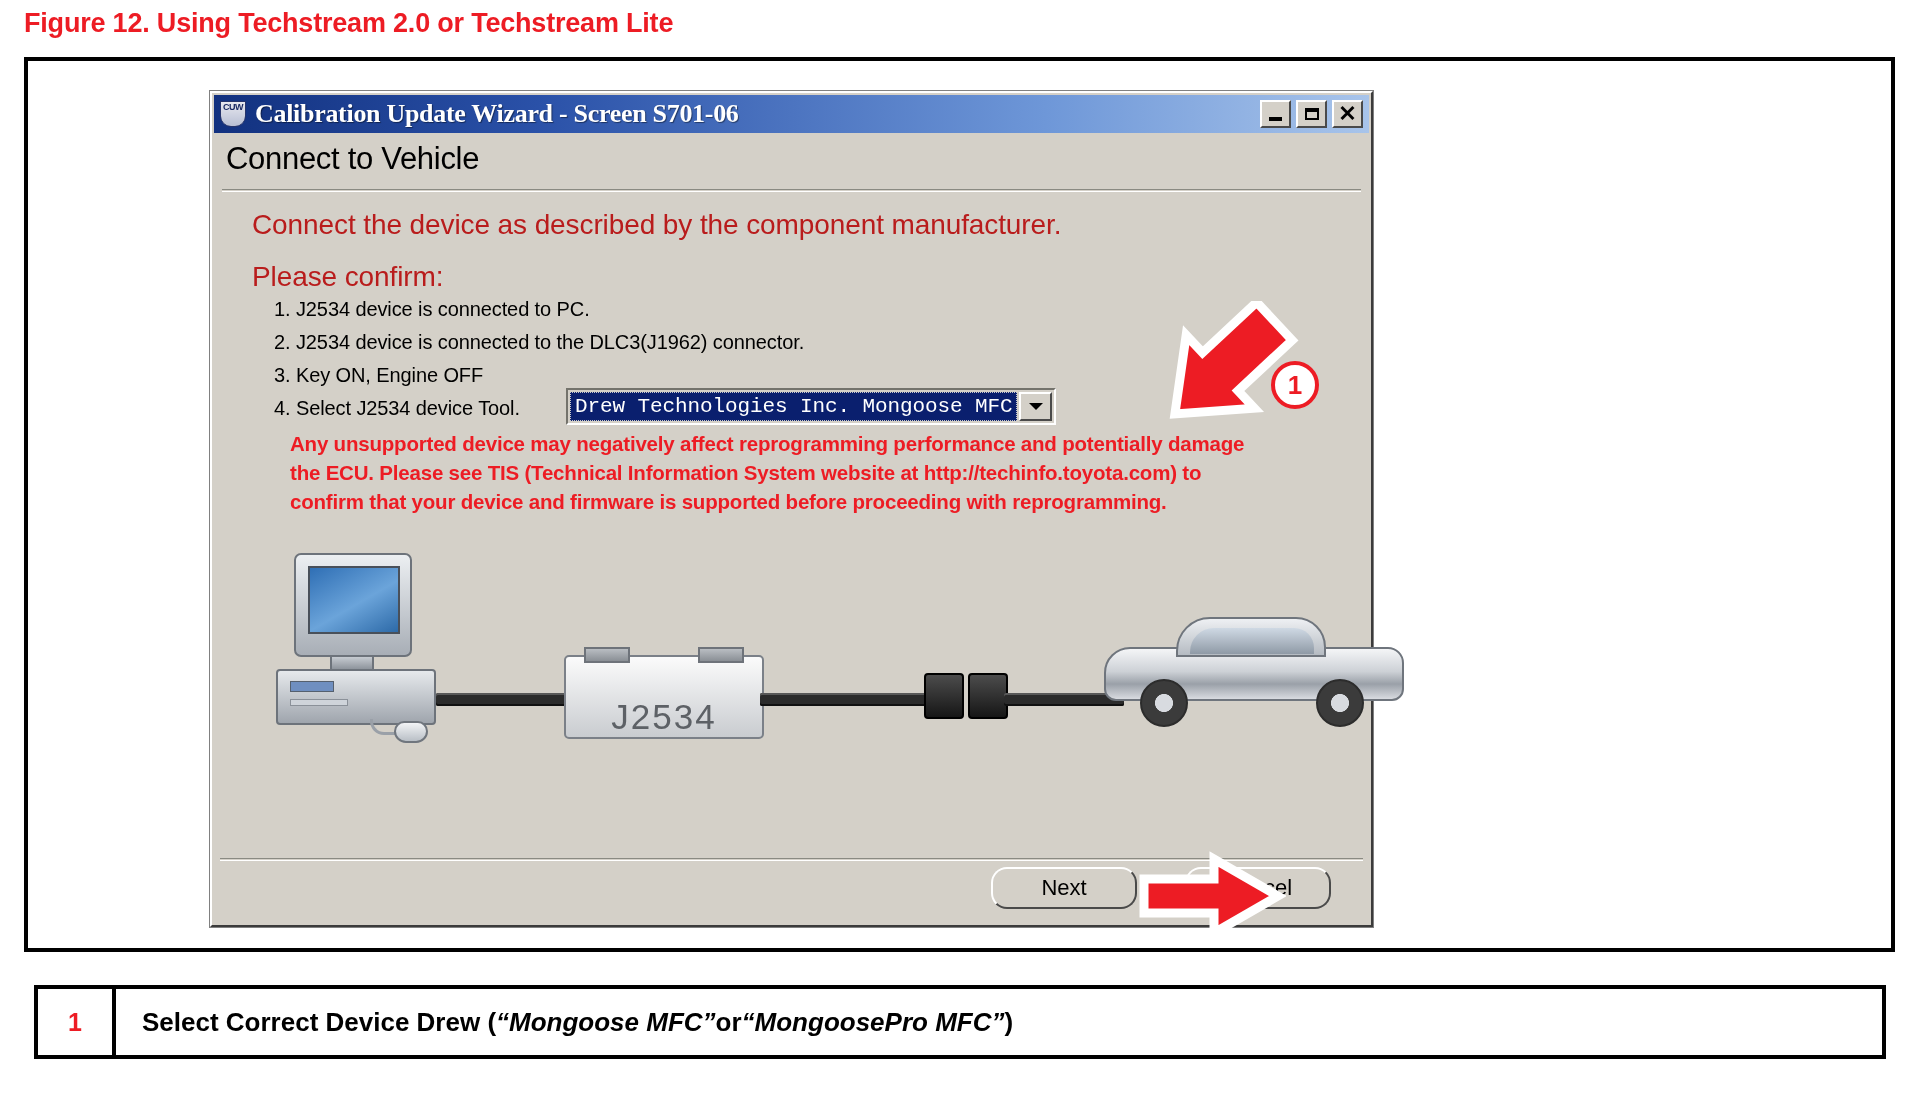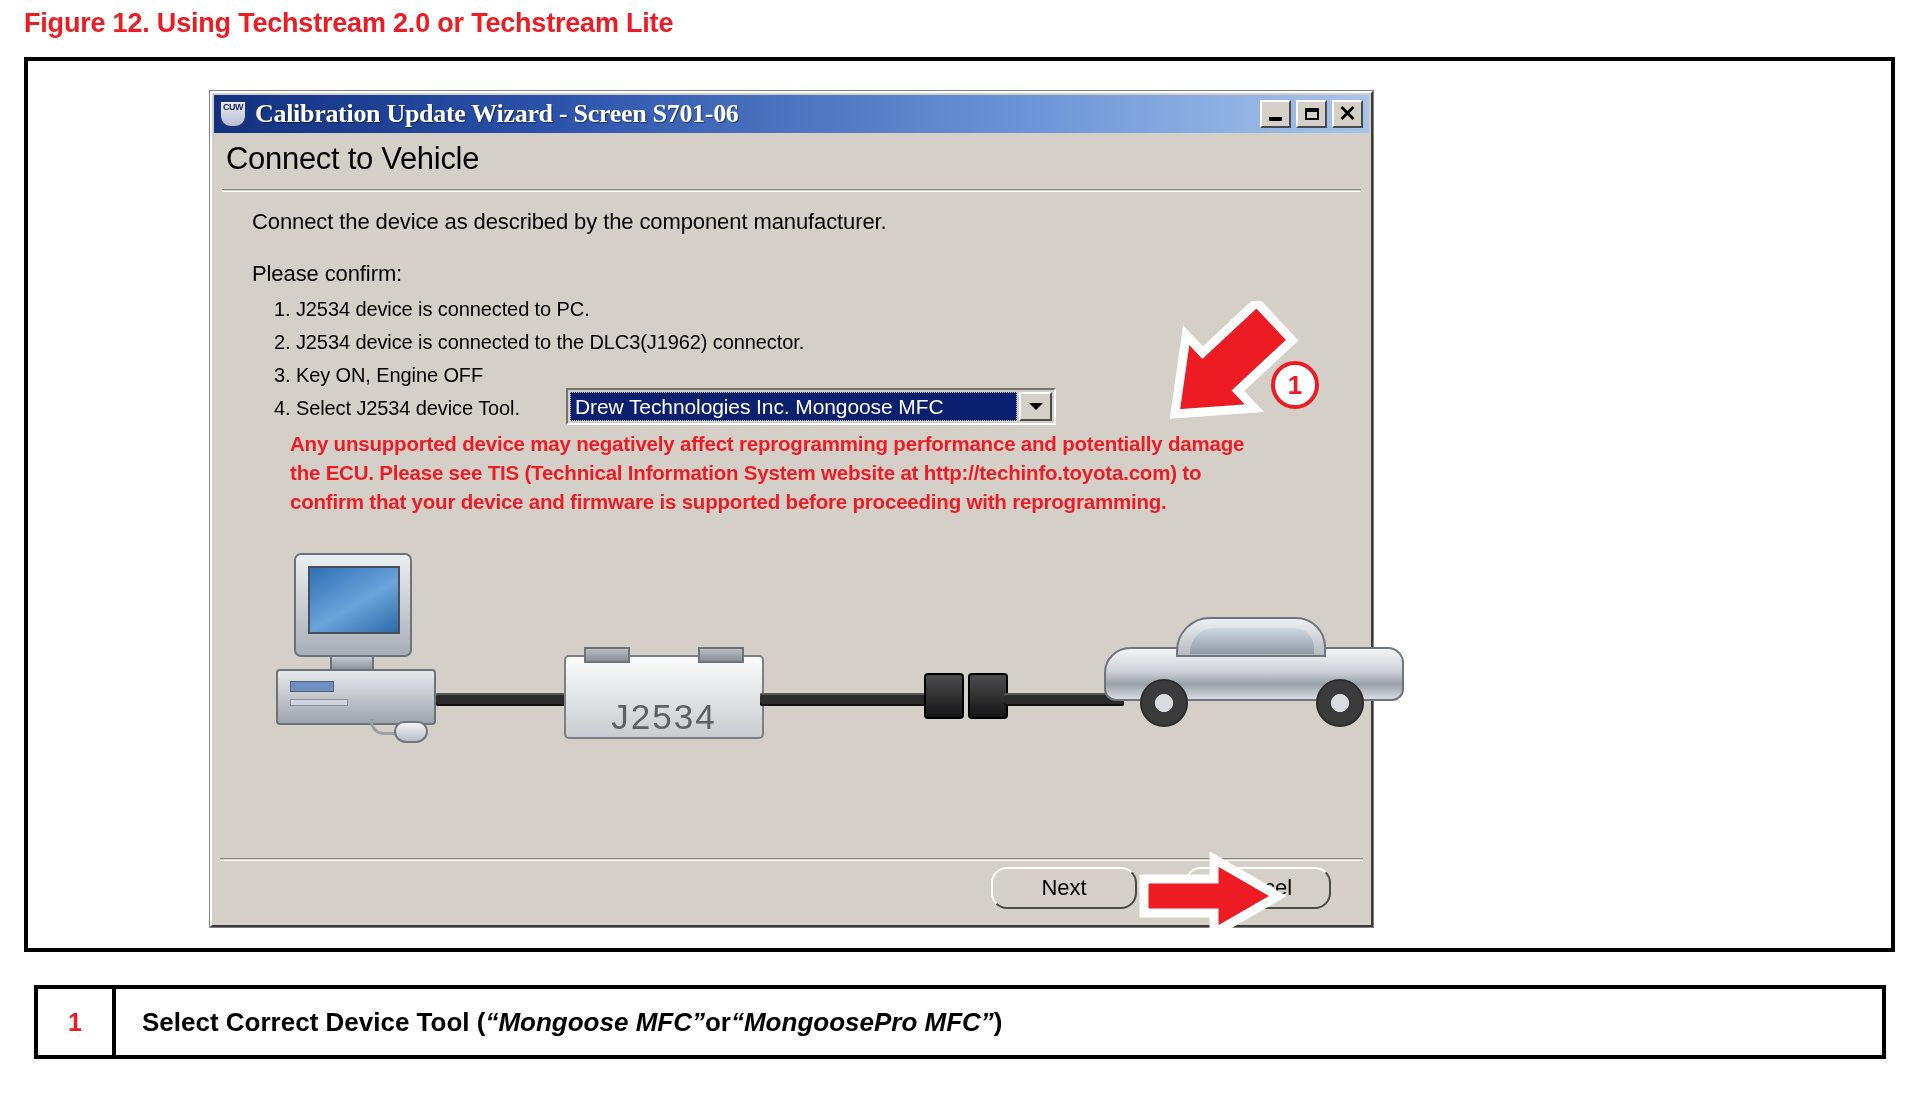--- a/index.html
+++ b/index.html
@@ -76,35 +76,35 @@
   #section-head {
     position:absolute; left:12px; top:8px; right:12px;
     font-size:31px; color:#000; letter-spacing:-0.3px;
   }
   #section-rule {
     position:absolute; left:8px; top:56px; right:8px; height:3px;
     border-top:1px solid #8a8a82; border-bottom:1px solid #ffffff;
   }
 
   .body-text {
-    position:absolute; color:#000000; font-size:22px; white-space:nowrap;
+    position:absolute; color:#b91c1c; font-size:28px; white-space:nowrap;
     letter-spacing:-0.1px;
   }
   #intro-line { left:38px; top:76px; }
   #confirm-label { left:38px; top:128px; }
   #list { position:absolute; left:60px; top:160px; }
   .list-row { font-size:20px; color:#000; white-space:nowrap; height:33px; line-height:33px; letter-spacing:-0.1px; }
 
   
   #device-combo {
     position:absolute; left:352px; top:255px; width:490px; height:37px;
     background:#d4d0c8;
     border-top:2px solid #74736c; border-left:2px solid #74736c;
     border-right:2px solid #ffffff; border-bottom:2px solid #ffffff;
-    display:flex; align-items:stretch;
+    display:flex; align-items:stretch;font-family:Liberation Mono, monospace;
   }
   #device-combo-field {
     flex:1; margin:2px; background:#0a1f6e; position:relative;
     outline:1px dotted #c9c9c9; outline-offset:-1px;
     display:flex; align-items:center; overflow:hidden;
   }
   #device-combo-value {
     color:#ffffff; font-size:21px; padding-left:5px; white-space:nowrap;
     letter-spacing:-0.1px;
   }
@@ -397,19 +397,19 @@
     <svg width="150" height="90" viewBox="0 0 150 90">
       <polygon points="8,28 78,28 78,8 142,45 78,82 78,62 8,62" fill="#ED1C24" stroke="#ffffff" stroke-width="9"></polygon>
     </svg>
   </div>
 
 </div>
 
 <div id="legend">
   <div id="legend-num">1</div>
   <div id="legend-text">
-    <span>Select Correct Device Tool (</span>
+    <span>Select Correct Device Drew (</span>
     <span class="it">“Mongoose MFC”</span>
     <span> or </span>
     <span class="it">“MongoosePro MFC”</span>
     <span>)</span>
   </div>
 </div>
 
 </body></html>

